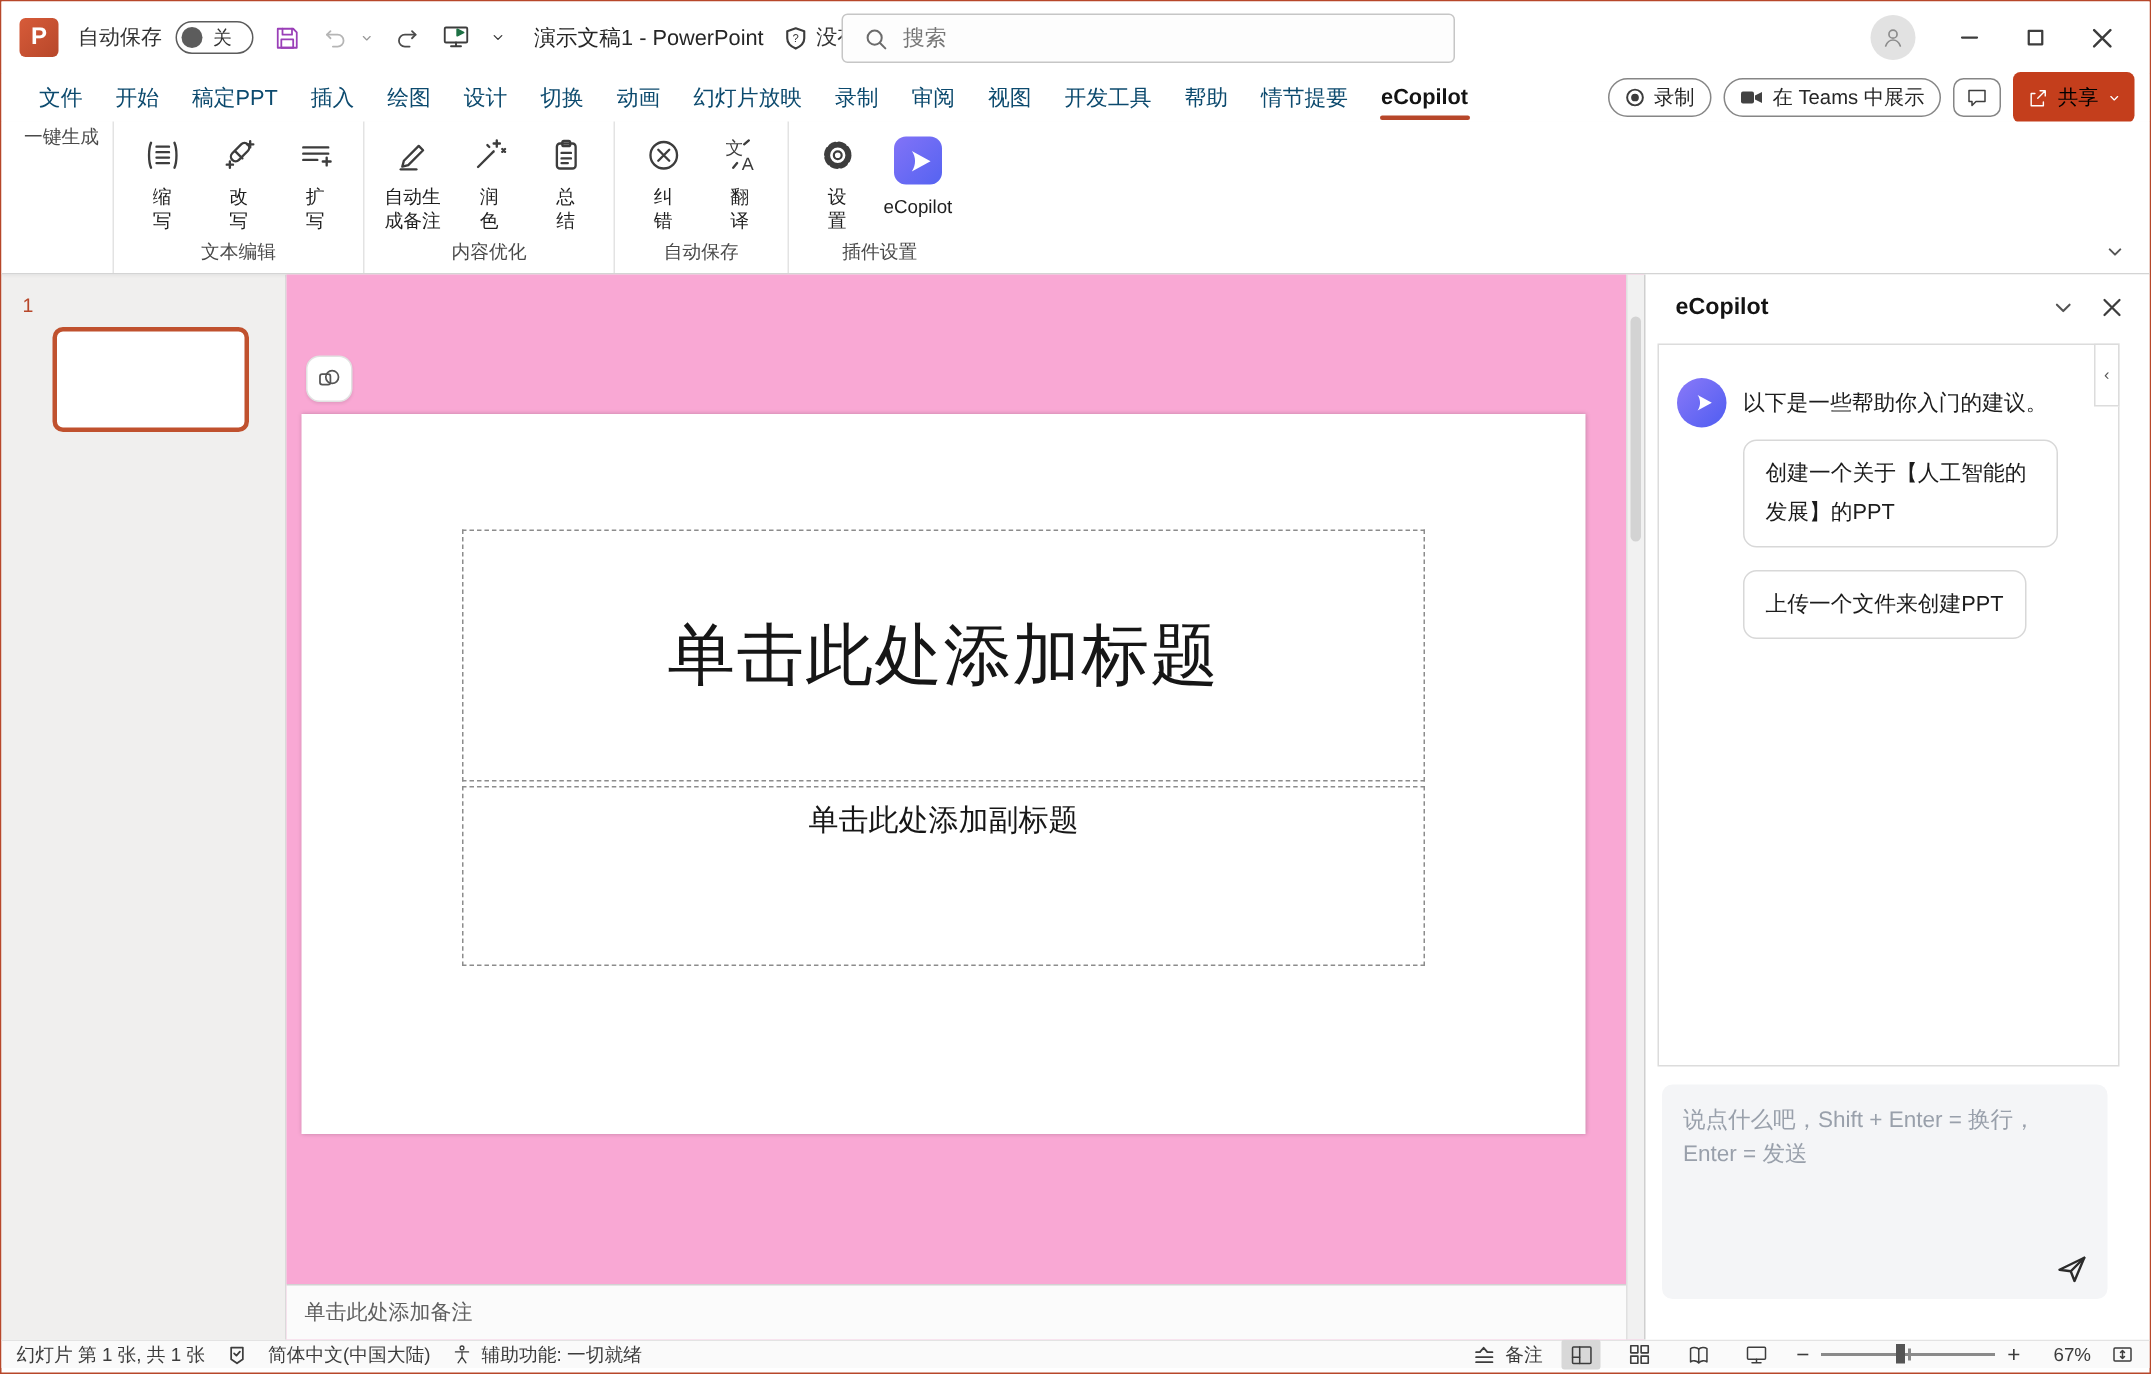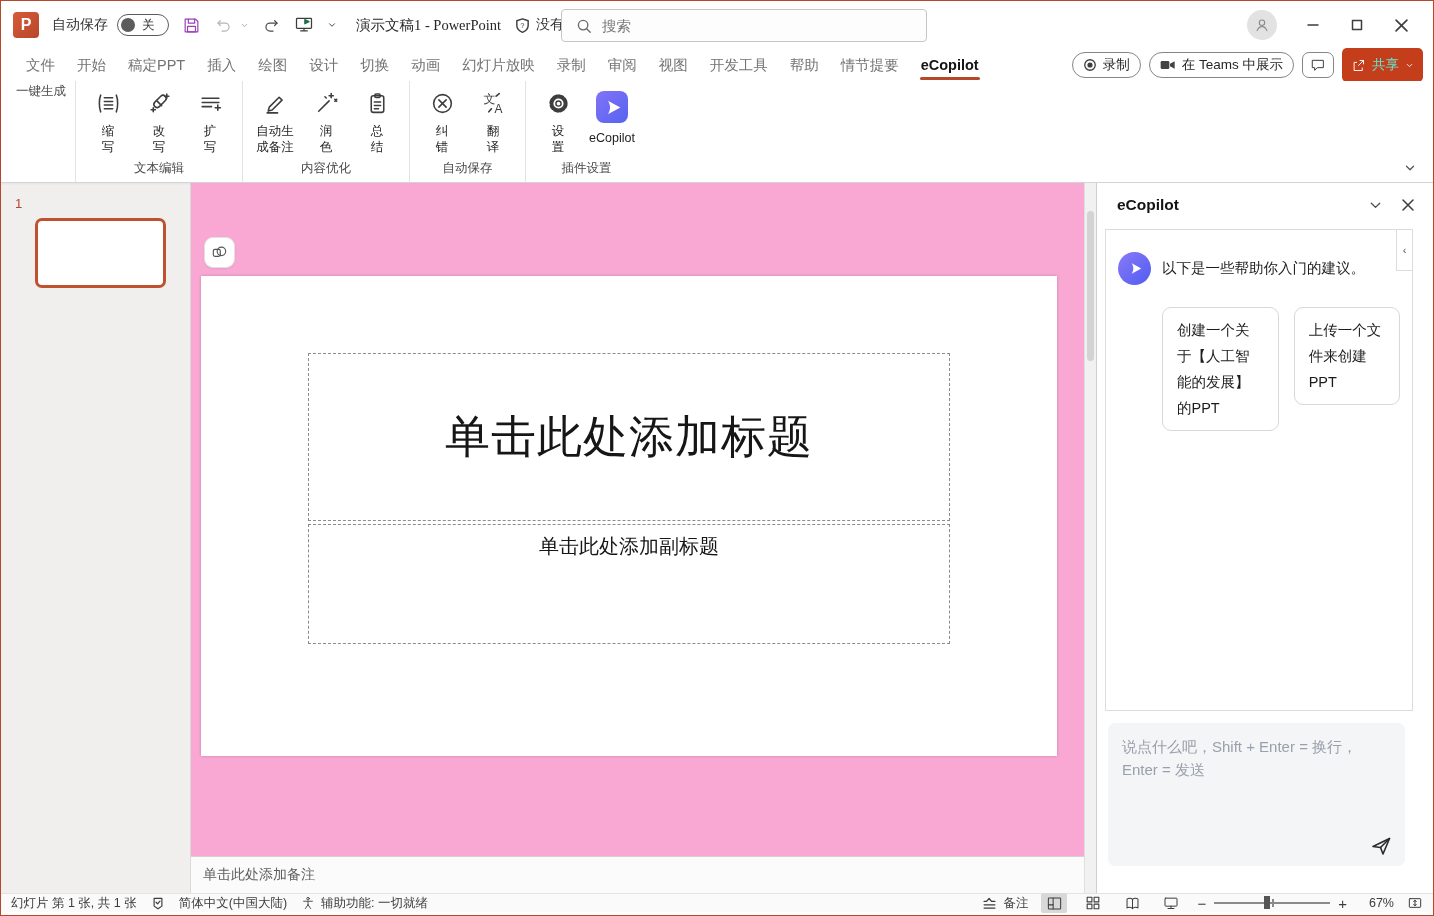--- a/index.html
+++ b/index.html
@@ -12,39 +12,39 @@
   
   #titlebar { height:48px; display:flex; align-items:center; padding-left:12px; gap:13px; position:relative; background:#fff; }
   .pp-logo { width:26px; height:26px; border-radius:4px; background:linear-gradient(135deg,#d75b39,#b7472a);
     color:#fff; font-weight:bold; font-size:16px; display:flex; align-items:center; justify-content:center; }
   .autosave { display:flex; align-items:center; gap:9px; font-size:14px; color:#333; }
   .toggle { width:52px; height:22px; border:1.5px solid #5c5c5c; border-radius:12px; display:flex; align-items:center; padding:0 3px; gap:7px; }
   .toggle .knob { width:14px; height:14px; border-radius:50%; background:#5c5c5c; }
   .toggle .tg-state { font-size:12.5px; color:#333; }
   .tb-ic { display:flex; align-items:center; }
   .tb-caret { margin-left:-6px; }
-  .doc-title { font-size:14.5px; color:#262626; margin-left:6px; white-space:nowrap;font-family:Liberation Serif, serif; }
+  .doc-title { font-size:14.5px; color:#262626; margin-left:6px; white-space:nowrap; }
   .sens { display:flex; align-items:center; gap:5px; font-size:14px; color:#333; }
-  .searchbox { position:absolute; left:560px; top:8px; width:366px; height:33px; background:#fdfdfd;
+  .searchbox { position:absolute; left:560px; top:8px; width:409px; height:33px; background:#fdfdfd;
     border:1px solid #c6c6c6; border-radius:4px; display:flex; align-items:center; padding-left:14px; gap:10px; }
   .searchbox input { border:none; outline:none; background:transparent; font-size:14.5px; color:#333; width:280px; font-family:inherit; }
   .searchbox input::placeholder { color:#767676; }
   .tb-right { position:absolute; right:10px; top:0; height:48px; display:flex; align-items:center; }
   .avatar { width:30px; height:30px; border-radius:50%; background:#e2e2e2; display:flex; align-items:center; justify-content:center; margin-right:14px; }
   .winbtn { width:44px; height:48px; display:flex; align-items:center; justify-content:center; color:#333; }
 
   
   #tabrow { height:32px; display:flex; align-items:stretch; padding-left:14px; position:relative; background:#fff; }
-  .tab { padding:0 11px; font-size:14.5px; color:#737373; display:flex; align-items:center; position:relative; white-space:nowrap; }
+  .tab { padding:0 11px; font-size:14.5px; color:#0c4a6e; display:flex; align-items:center; position:relative; white-space:nowrap; }
   .tab.active { font-weight:bold; color:#141414; }
   .tab.active::after { content:""; position:absolute; left:10px; right:10px; bottom:1px; height:3px; background:#b7472a; border-radius:2px; }
   .tabrow-right { position:absolute; right:10px; top:1px; height:30px; display:flex; gap:8px; align-items:center; }
   .pillbtn { display:flex; align-items:center; gap:6px; border:1px solid #868686; border-radius:14px; padding:3px 10px; font-size:13.5px; color:#262626; background:#fff; height:26px; }
   .iconbtn { border:1px solid #868686; border-radius:7px; width:32px; height:26px; display:flex; align-items:center; justify-content:center; background:#fff; }
-  .sharebtn { display:flex; align-items:center; gap:6px; border-radius:5px; padding:3px 9px; font-size:13.5px; color:#5eead4; height:34px; }
+  .sharebtn { display:flex; align-items:center; gap:6px; border-radius:5px; padding:3px 9px; font-size:13.5px; color:#000000; height:34px; }
 
   
   #ribbon { height:102px; background:#fff; border-bottom:1px solid #d4d4d4; display:flex; padding-left:6px; position:relative; box-shadow:0 1px 2px rgba(0,0,0,.05); }
   .rgroup { display:flex; flex-direction:column; padding:0 9px; }
   .rgroup + .rgroup { border-left:1px solid #e3e3e3; }
   .rbtns { display:flex; flex:1; align-items:flex-start; padding-top:8px; gap:5px; }
   .rbtn { min-width:46px; display:flex; flex-direction:column; align-items:center; gap:7px; padding:2px 3px; border-radius:4px; }
   .rbtn svg { width:25px; height:25px; }
   .rbtn .lbl { font-size:12.5px; line-height:1.3; text-align:center; white-space:pre-line; color:#1e1e1e; }
   .glabel { text-align:center; font-size:12.5px; color:#4a4a4a; padding:2px 0 7px; }
@@ -79,21 +79,21 @@
   .cp-title { font-weight:bold; font-size:15.5px; color:#141414; flex:1; }
   .cp-hicon { margin-left:18px; }
   .cp-card { position:absolute; left:8px; right:20px; top:46px; height:482px; border:1px solid #dcdcdc; background:#fff; }
   .cp-handle { position:absolute; top:-1px; right:-1px; width:17px; height:42px; border:1px solid #dcdcdc; background:#fff;
     display:flex; align-items:center; justify-content:center; font-size:11px; color:#555; }
   .cp-body { padding:22px 12px 0 12px; }
   .cp-row { display:flex; align-items:center; gap:11px; }
   .cp-avatar { width:33px; height:33px; border-radius:50%; background:linear-gradient(135deg,#8a79f8,#4f5df1);
     display:flex; align-items:center; justify-content:center; flex-shrink:0; }
   .cp-greet { font-size:14.5px; color:#1c1c1c; }
-  .cp-suggestions { margin:22px 0 0 44px; display:flex; flex-direction:row; gap:15px; align-items:flex-start; }
+  .cp-suggestions { margin:8px 0 0 44px; display:flex; flex-direction:column; gap:15px; align-items:flex-start; }
   .cp-sugg { border:1px solid #d8d8d8; border-radius:9px; padding:9px 14px; font-size:14.5px; color:#1c1c1c;
     line-height:1.8; background:#fff; text-align:left; font-family:inherit; }
   .cp-sugg.first { width:210px; }
   .cp-input { position:absolute; left:11px; right:28px; bottom:27px; height:143px; background:#f4f5f7; border-radius:7px; }
   .cp-input textarea { width:100%; height:100px; background:transparent; border:none; outline:none; resize:none;
     padding:13px 14px 0 14px; font-size:15px; color:#333; font-family:inherit; line-height:1.5; }
   .cp-input textarea::placeholder { color:#99a0ab; }
   .cp-send { position:absolute; right:12px; bottom:8px; }
 
   

